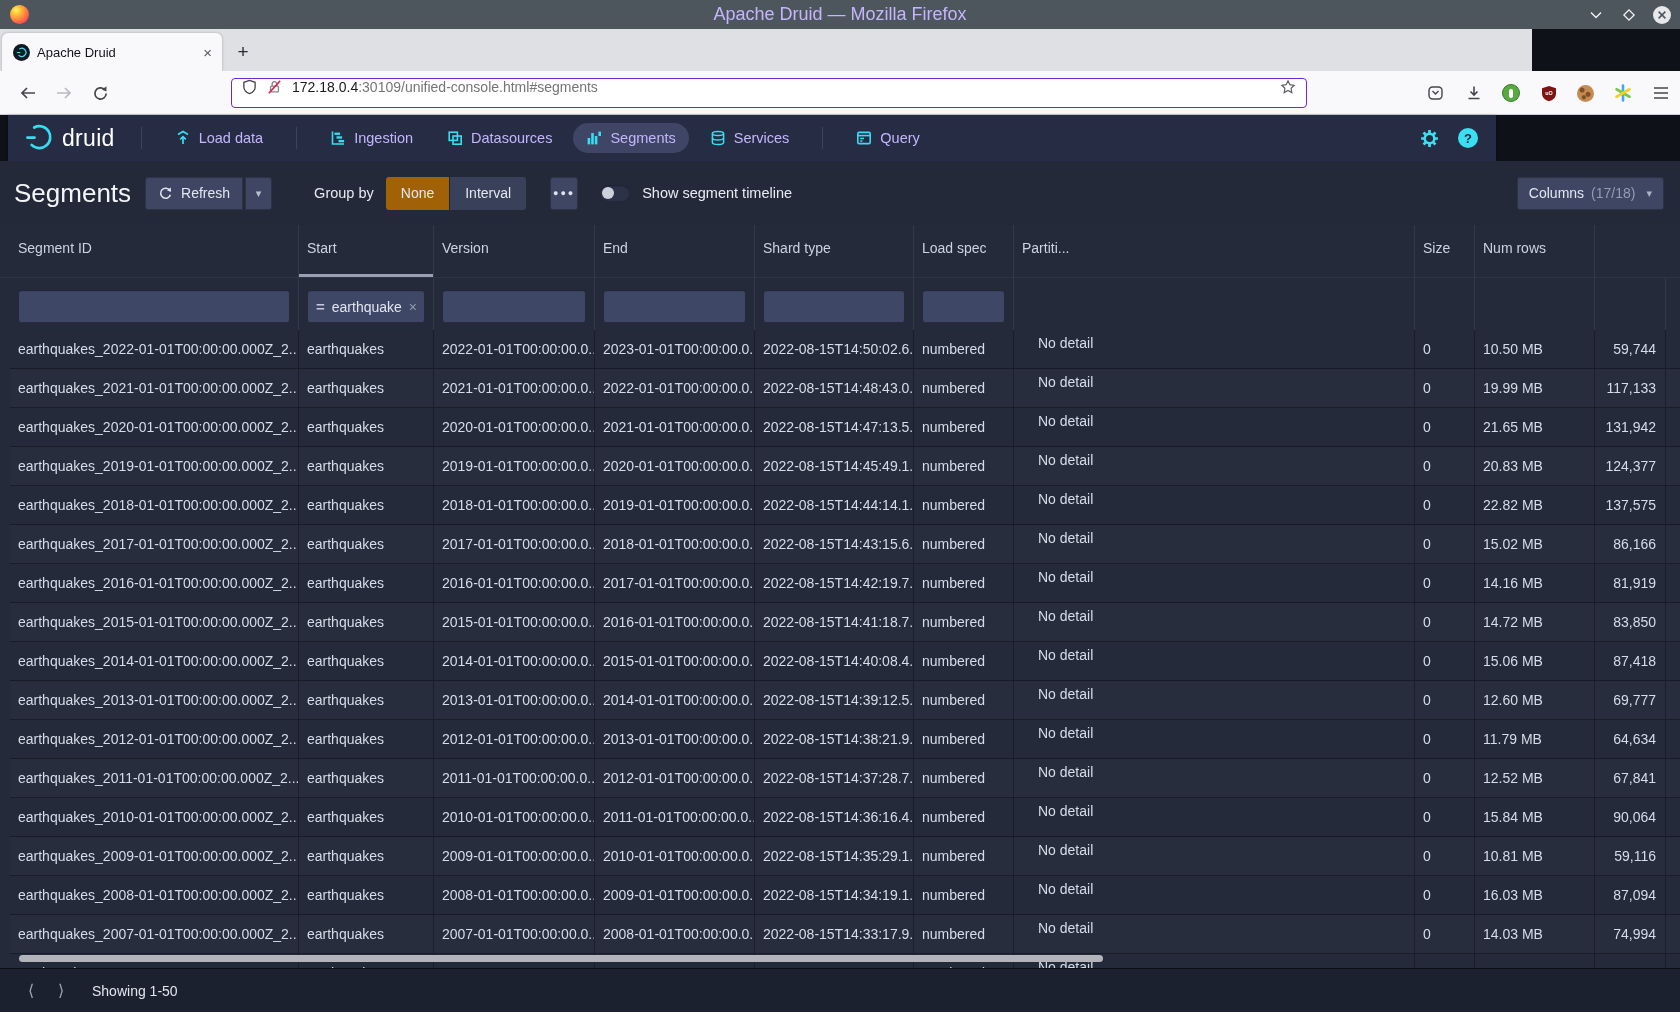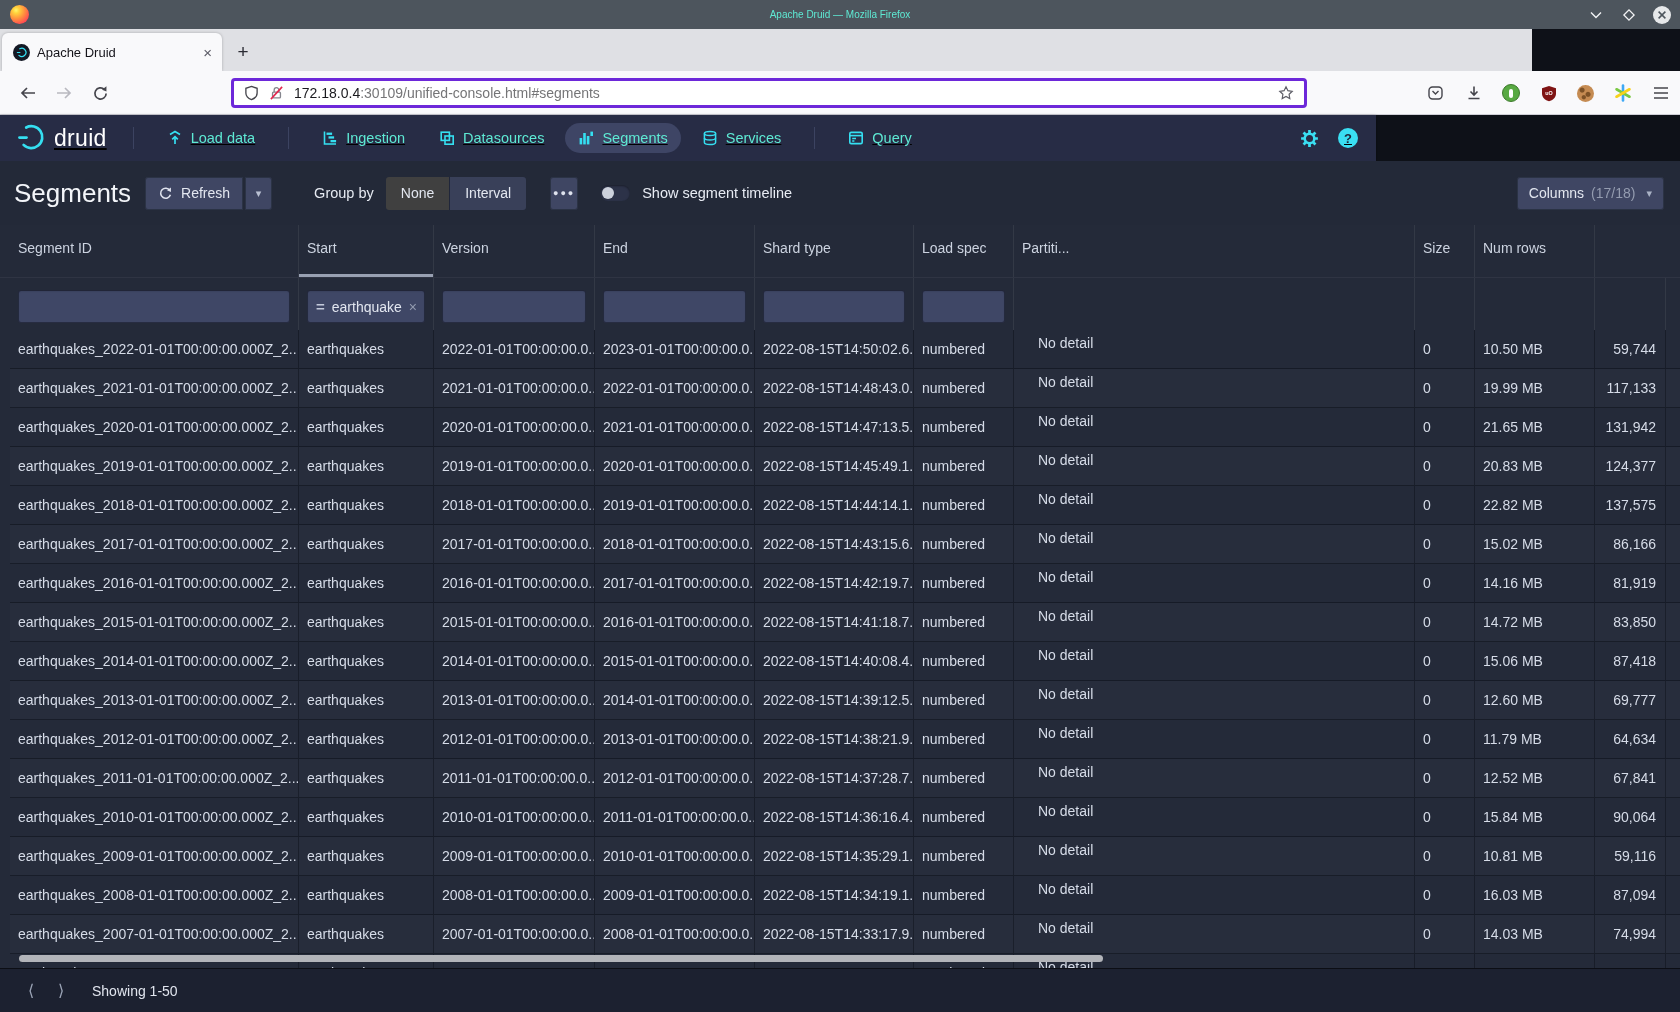--- a/index.html
+++ b/index.html
@@ -7,80 +7,80 @@
   .screen {
     position:relative; width:1680px; height:1012px; overflow:hidden;
     font-family:"Liberation Sans","DejaVu Sans",sans-serif;
     -webkit-font-smoothing:antialiased;
   }
   
   .titlebar { position:absolute; left:0; top:0; width:1680px; height:29px; background:#4d555d;
     display:flex; align-items:center; }
   .ff-logo { position:absolute; left:10px; top:5px; width:19px; height:19px; border-radius:50%;
     background:radial-gradient(circle at 32% 28%, #fff76e 0%, #ffd33d 16%, #ff8f3e 46%, #ff4b52 76%, #d6356b 100%); }
-  .win-title { width:100%; text-align:center; color:#5eead4; font-size:10px; }
+  .win-title { width:100%; text-align:center; color:#c4b5fd; font-size:18px; }
   .win-controls { position:absolute; right:8px; top:0; height:29px; display:flex; align-items:center; gap:13px; }
   .win-btn { width:20px; height:20px; display:flex; align-items:center; justify-content:center; }
   
   .tabbar { position:absolute; left:0; top:29px; width:1532px; height:42px; background:#dfe0e4; }
   .tab { position:absolute; left:2px; top:4px; width:220px; height:38px; background:#f9f9fb;
     border-radius:6px 6px 0 0; box-shadow:0 0 3px rgba(0,0,0,0.25); display:flex; align-items:center; }
   .tab-favicon { margin-left:11px; width:17px; height:17px; border-radius:50%; background:#141824;
     display:flex; align-items:center; justify-content:center; }
   .tab-title { margin-left:7px; font-size:13px; color:#15141a; flex:1; }
   .tab-close { margin-right:10px; color:#5b5b66; font-size:15px; line-height:1; cursor:default; }
   .newtab-btn { position:absolute; left:230px; top:10px; width:26px; height:26px; border-radius:4px;
     color:#2b2b33; font-size:19px; display:flex; align-items:center; justify-content:center; }
   
   .toolbar { position:absolute; left:0; top:71px; width:1680px; height:44px; background:#f9f9fb;
     border-bottom:1px solid #cfcfd6; }
   .nav-arrow { position:absolute; top:10px; width:24px; height:24px; display:flex; align-items:center; justify-content:center; }
   .urlbar { position:absolute; left:231px; top:7px; width:1076px; height:30px; background:#ffffff;
-    border:3px solid #6d28d9; border-radius:4px; display:flex; align-items:center; }
+    border:1px solid #6d28d9; border-radius:4px; display:flex; align-items:flex-start; }
   .urlbar .icn { margin-left:10px; display:flex; align-items:center; }
   .url-text { margin-left:10px; font-size:14px; flex:1; white-space:nowrap; overflow:hidden; }
   .url-host { color:#1a1a1e; }
   .url-rest { color:#757577; }
   .url-star { margin-right:10px; display:flex; align-items:center; }
   .ext-icons { position:absolute; right:10px; top:8px; height:28px; display:flex; align-items:center; gap:19px; }
   .ext { width:19px; height:19px; display:flex; align-items:center; justify-content:center; }
   .cookie { width:17px; height:17px; border-radius:50%;
     background:radial-gradient(circle at 30% 30%, #7c5126 0 2px, transparent 3px),
                radial-gradient(circle at 65% 55%, #7c5126 0 2px, transparent 3px),
                radial-gradient(circle at 40% 72%, #7c5126 0 1.6px, transparent 2.6px),
                #c58b52; }
   .green-ext { width:18px; height:18px; border-radius:50%; background:#58a942; border:1px solid #3d7a2c;
     display:flex; align-items:center; justify-content:center; }
   .green-ext i { display:block; width:4px; height:9px; background:#fff; border-radius:2px; }
   
-  .druidbar { position:absolute; left:0; top:115px; width:1376px; height:46px; background:#272c45;
-    display:flex; align-items:center; box-shadow:0 1px 3px rgba(0,0,0,0.45);text-decoration:underline; }
+  .druidbar { position:absolute; left:8px; top:115px; width:1488px; height:46px; background:#272c45;
+    display:flex; align-items:center; box-shadow:0 1px 3px rgba(0,0,0,0.45); }
   .brand { display:flex; align-items:center; margin-left:16px; gap:8px; }
   .brand-word { color:#ffffff; font-size:23px; letter-spacing:0.3px; }
   .nav-divider { width:1px; height:22px; background:#3c4361; margin:0 16px; }
-  .nav-item { display:flex; align-items:center; gap:8px; color:#5eead4; font-size:14.5px;
+  .nav-item { display:flex; align-items:center; gap:8px; color:#c4b5fd; font-size:14.5px;
     padding:7px 13px; border-radius:17px; margin:0 4px; cursor:default; }
   .nav-item.active { background:#3e4565; }
   .druid-right { margin-left:auto; margin-right:18px; display:flex; align-items:center; gap:18px; }
   .help-circle { width:20px; height:20px; border-radius:50%; background:#3adff2; color:#1d2537;
     font-size:13px; font-weight:bold; display:flex; align-items:center; justify-content:center; }
   
   .viewheader { position:absolute; left:0; top:161px; width:1680px; height:64px; background:#232938;
     display:flex; align-items:center; padding-left:14px; }
   .page-title { color:#f3f5f9; font-size:26px; font-weight:400; margin-right:14px; }
   .btn { background:#3f4663; color:#e3e7f0; font-size:14px; height:33px; border:none;
     display:inline-flex; align-items:center; justify-content:center; border-radius:3px;
     box-shadow:inset 0 0 0 1px rgba(16,22,26,0.4); cursor:default; }
   .refresh-main { padding:0 13px; gap:8px; border-radius:3px 0 0 3px; }
   .refresh-caret { width:27px; border-radius:0 3px 3px 0; margin-left:2px; color:#b9c0d2; font-size:11px; }
   .groupby-label { color:#e6eaf2; font-size:14.5px; margin-left:42px; }
   .seg-group { display:flex; margin-left:12px; border-radius:3px; overflow:hidden; gap:1px; background:#20263a; }
   .seg-btn { height:33px; padding:0 15px; display:flex; align-items:center; font-size:14px; color:#e3e7f0;
     background:#394059; }
-  .seg-btn.selected { background:#404040; }
+  .seg-btn.selected { background:#a16207; }
   .more-btn { width:28px; margin-left:24px; letter-spacing:2px; font-size:9px; color:#dfe3ee; }
   .toggle { margin-left:22px; width:30px; height:16px; border-radius:8px; background:#2c3248;
     position:relative; box-shadow:inset 0 1px 2px rgba(0,0,0,0.4); }
   .toggle .knob { position:absolute; left:2px; top:2px; width:12px; height:12px; border-radius:50%; background:#ccd1dc; }
   .toggle-label { margin-left:12px; color:#e8ecf4; font-size:14.5px; }
   .columns-btn { margin-left:auto; margin-right:16px; padding:0 12px; gap:7px; }
   .columns-count { color:#949cb0; }
   .columns-caret { color:#aab2c5; font-size:11px; margin-left:4px; }
   
   .table { position:absolute; left:0; top:225px; width:1680px; height:743px; background:#242a39; }

